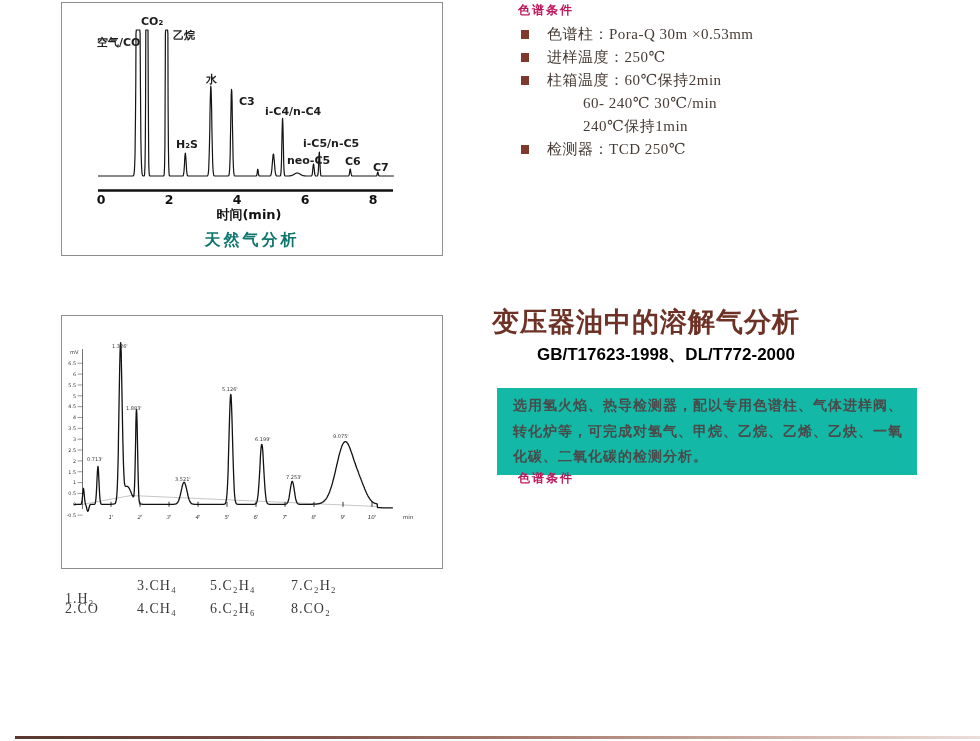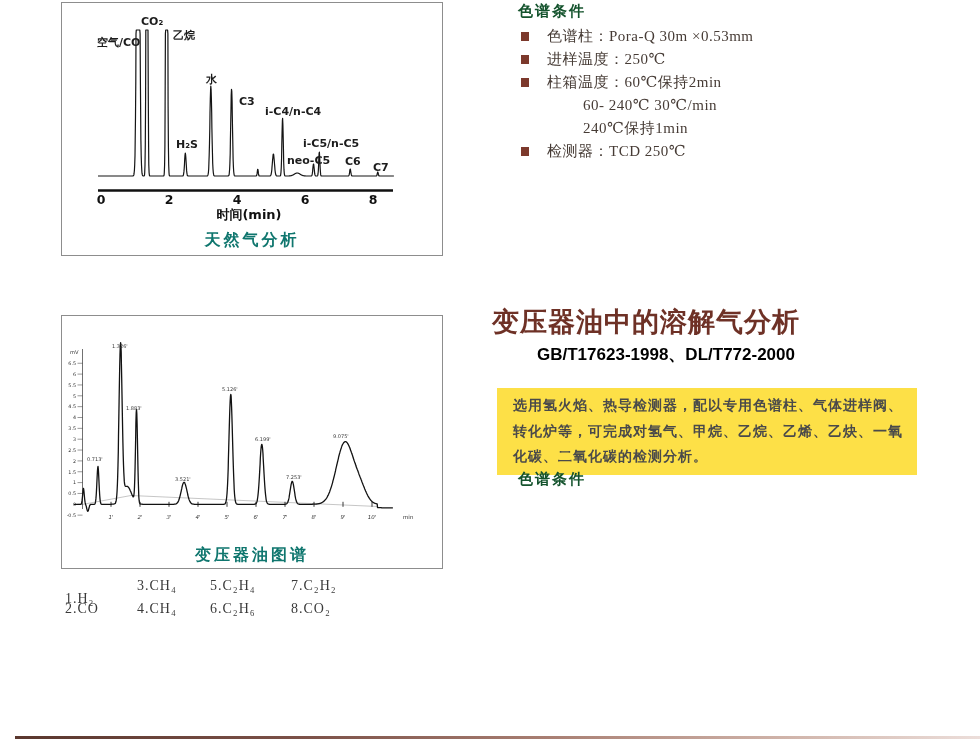--- a/index.html
+++ b/index.html
@@ -14,35 +14,35 @@
   .panel svg{position:absolute;left:0;top:0;}
   .caption{position:absolute;left:0;right:0;text-align:center;
            color:#0f766e;font-size:16px;letter-spacing:3px;font-weight:600;}
   #caption1{top:227px;}
   #caption2{top:229px;}
 
   
   .cond{position:absolute;left:510px;width:440px;color:#463b35;}
   #cond1{top:2px;}
   #cond2{top:470px;}
-  .cond-heading{font-size:15px;font-weight:600;color:#14532d;letter-spacing:2px;
+  .cond-heading{font-size:12px;font-weight:600;color:#be185d;letter-spacing:2px;
                 margin:0 0 4px 8px;}
   .cond-item{position:relative;padding-left:37px;line-height:23px;font-size:15px;
              letter-spacing:0.5px;}
   .cond-item .bullet{position:absolute;left:11px;top:7px;width:8px;height:9px;
                      background:#7c392c;}
   .cond-sub{line-height:23px;padding-left:36px;}
 
   
   #tsection{position:absolute;left:492px;top:306px;width:450px;}
   #ttitle{margin:0;font-size:27px;font-weight:bold;color:#6e3126;
           letter-spacing:1px;line-height:1.25;}
   #tstd{font-family:"Liberation Sans","DejaVu Sans",sans-serif;
         font-size:17px;font-weight:bold;color:#000000;margin-top:3px;margin-left:45px;}
-  #tdesc{position:absolute;left:497px;top:388px;width:390px;background:#fde047;
+  #tdesc{position:absolute;left:497px;top:388px;width:390px;background:#14b8a6;
          padding:5px 14px 5px 16px;
          font-family:"Liberation Sans","DejaVu Sans",sans-serif;
          font-weight:bold;font-size:14px;line-height:25.5px;color:#4a4a4a;
          letter-spacing:1px;}
 
   
   #legend{position:absolute;left:65px;top:578px;width:350px;font-size:14px;
           color:#3a3a3a;letter-spacing:1px;}
   .legend-row{display:flex;height:23px;align-items:flex-start;}
   .legend-cell{display:inline-block;white-space:nowrap;}
@@ -151,21 +151,20 @@
         <path d="M11.9,188.3 L12.2,188.3 L12.5,188.3 L12.8,188.3 L13.0,188.3 L13.3,188.3 L13.6,188.3 L13.9,188.3 L14.2,188.3 L14.5,188.3 L14.8,188.3 L15.1,188.3 L15.4,188.3 L15.7,188.3 L15.9,188.3 L16.2,188.3 L16.5,188.3 L16.8,188.3 L17.1,188.3 L17.4,188.3 L17.7,188.3 L18.0,188.3 L18.3,188.3 L18.6,188.3 L18.8,188.2 L19.1,188.0 L19.4,187.6 L19.7,186.6 L20.0,184.9 L20.3,182.4 L20.6,179.2 L20.9,175.8 L21.2,173.3 L21.5,172.3 L21.7,173.3 L22.0,175.8 L22.3,179.2 L22.6,182.5 L22.9,185.1 L23.2,186.9 L23.5,188.1 L23.8,189.0 L24.1,189.9 L24.4,190.8 L24.6,192.0 L24.9,193.2 L25.2,194.3 L25.5,195.0 L25.8,195.3 L26.1,195.0 L26.4,194.3 L26.7,193.2 L27.0,192.0 L27.3,190.9 L27.5,190.0 L27.8,189.3 L28.1,188.8 L28.4,188.6 L28.7,188.4 L29.0,188.4 L29.3,188.3 L29.6,188.3 L29.9,188.3 L30.2,188.3 L30.4,188.3 L30.7,188.3 L31.0,188.3 L31.3,188.3 L31.6,188.3 L31.9,188.3 L32.2,188.3 L32.5,188.2 L32.8,188.0 L33.1,187.6 L33.3,186.8 L33.6,185.4 L33.9,182.9 L34.2,179.3 L34.5,174.3 L34.8,168.3 L35.1,161.8 L35.4,155.9 L35.7,151.8 L36.0,150.3 L36.2,151.8 L36.5,155.9 L36.8,161.8 L37.1,168.3 L37.4,174.3 L37.7,179.3 L38.0,182.9 L38.3,185.4 L38.6,186.8 L38.9,187.6 L39.1,188.0 L39.4,188.2 L39.7,188.3 L40.0,188.3 L40.3,188.3 L40.6,188.3 L40.9,188.3 L41.2,188.3 L41.5,188.3 L41.8,188.3 L42.0,188.3 L42.3,188.3 L42.6,188.3 L42.9,188.3 L43.2,188.3 L43.5,188.3 L43.8,188.3 L44.1,188.3 L44.4,188.3 L44.7,188.3 L44.9,188.3 L45.2,188.3 L45.5,188.3 L45.8,188.3 L46.1,188.3 L46.4,188.3 L46.7,188.3 L47.0,188.3 L47.3,188.3 L47.6,188.3 L47.8,188.3 L48.1,188.3 L48.4,188.3 L48.7,188.3 L49.0,188.3 L49.3,188.3 L49.6,188.2 L49.9,188.2 L50.2,188.2 L50.5,188.2 L50.7,188.2 L51.0,188.1 L51.3,188.1 L51.6,188.1 L51.9,188.0 L52.2,187.9 L52.5,187.8 L52.8,187.7 L53.1,187.5 L53.4,187.2 L53.6,186.6 L53.9,185.8 L54.2,184.4 L54.5,182.3 L54.8,179.2 L55.1,174.7 L55.4,168.4 L55.7,159.9 L56.0,149.1 L56.3,135.8 L56.5,120.3 L56.8,103.0 L57.1,84.9 L57.4,67.2 L57.7,51.3 L58.0,38.5 L58.3,30.0 L58.6,26.7 L58.9,28.8 L59.2,36.1 L59.4,47.7 L59.7,62.5 L60.0,79.0 L60.3,96.0 L60.6,112.1 L60.9,126.6 L61.2,138.9 L61.5,148.7 L61.8,156.2 L62.1,161.7 L62.3,165.4 L62.6,167.8 L62.9,169.2 L63.2,170.0 L63.5,170.3 L63.8,170.4 L64.1,170.4 L64.4,170.3 L64.7,170.3 L65.0,170.3 L65.2,170.3 L65.5,170.4 L65.8,170.6 L66.1,170.9 L66.4,171.2 L66.7,171.6 L67.0,172.0 L67.3,172.5 L67.6,173.1 L67.9,173.7 L68.1,174.3 L68.4,174.9 L68.7,175.6 L69.0,176.3 L69.3,177.0 L69.6,177.7 L69.9,178.4 L70.2,179.1 L70.5,179.7 L70.8,180.3 L71.0,180.8 L71.3,180.9 L71.6,180.6 L71.9,179.2 L72.2,176.2 L72.5,170.7 L72.8,162.3 L73.1,150.5 L73.4,136.1 L73.7,120.6 L73.9,106.6 L74.2,96.8 L74.5,93.4 L74.8,97.3 L75.1,107.6 L75.4,122.2 L75.7,138.2 L76.0,153.2 L76.3,165.5 L76.6,174.5 L76.8,180.6 L77.1,184.2 L77.4,186.2 L77.7,187.2 L78.0,187.7 L78.3,188.0 L78.6,188.1 L78.9,188.1 L79.2,188.2 L79.5,188.2 L79.7,188.2 L80.0,188.2 L80.3,188.2 L80.6,188.3 L80.9,188.3 L81.2,188.3 L81.5,188.3 L81.8,188.3 L82.1,188.3 L82.3,188.3 L82.6,188.3 L82.9,188.3 L83.2,188.3 L83.5,188.3 L83.8,188.3 L84.1,188.3 L84.4,188.3 L84.7,188.3 L85.0,188.3 L85.2,188.3 L85.5,188.3 L85.8,188.3 L86.1,188.3 L86.4,188.3 L86.7,188.3 L87.0,188.3 L87.3,188.3 L87.6,188.3 L87.9,188.3 L88.1,188.3 L88.4,188.3 L88.7,188.3 L89.0,188.3 L89.3,188.3 L89.6,188.3 L89.9,188.3 L90.2,188.3 L90.5,188.3 L90.8,188.3 L91.0,188.3 L91.3,188.3 L91.6,188.3 L91.9,188.3 L92.2,188.3 L92.5,188.3 L92.8,188.3 L93.1,188.3 L93.4,188.3 L93.7,188.3 L93.9,188.3 L94.2,188.3 L94.5,188.3 L94.8,188.3 L95.1,188.3 L95.4,188.3 L95.7,188.3 L96.0,188.3 L96.3,188.3 L96.6,188.3 L96.8,188.3 L97.1,188.3 L97.4,188.3 L97.7,188.3 L98.0,188.3 L98.3,188.3 L98.6,188.3 L98.9,188.3 L99.2,188.3 L99.5,188.3 L99.7,188.3 L100.0,188.3 L100.3,188.3 L100.6,188.3 L100.9,188.3 L101.2,188.3 L101.5,188.3 L101.8,188.3 L102.1,188.3 L102.4,188.3 L102.6,188.3 L102.9,188.3 L103.2,188.3 L103.5,188.3 L103.8,188.3 L104.1,188.3 L104.4,188.3 L104.7,188.3 L105.0,188.3 L105.3,188.3 L105.5,188.3 L105.8,188.3 L106.1,188.3 L106.4,188.3 L106.7,188.3 L107.0,188.3 L107.3,188.3 L107.6,188.3 L107.9,188.3 L108.2,188.3 L108.4,188.3 L108.7,188.3 L109.0,188.3 L109.3,188.3 L109.6,188.3 L109.9,188.3 L110.2,188.3 L110.5,188.3 L110.8,188.3 L111.1,188.3 L111.3,188.3 L111.6,188.3 L111.9,188.3 L112.2,188.2 L112.5,188.2 L112.8,188.2 L113.1,188.1 L113.4,188.1 L113.7,188.0 L114.0,187.9 L114.2,187.8 L114.5,187.6 L114.8,187.4 L115.1,187.1 L115.4,186.8 L115.7,186.4 L116.0,186.0 L116.3,185.4 L116.6,184.8 L116.9,184.1 L117.1,183.3 L117.4,182.3 L117.7,181.3 L118.0,180.2 L118.3,179.0 L118.6,177.7 L118.9,176.4 L119.2,175.1 L119.5,173.7 L119.8,172.4 L120.0,171.2 L120.3,170.0 L120.6,168.9 L120.9,168.0 L121.2,167.3 L121.5,166.7 L121.8,166.4 L122.1,166.3 L122.4,166.4 L122.7,166.7 L122.9,167.3 L123.2,168.0 L123.5,168.9 L123.8,170.0 L124.1,171.2 L124.4,172.4 L124.7,173.7 L125.0,175.1 L125.3,176.4 L125.6,177.7 L125.8,179.0 L126.1,180.2 L126.4,181.3 L126.7,182.3 L127.0,183.3 L127.3,184.1 L127.6,184.8 L127.9,185.4 L128.2,186.0 L128.5,186.4 L128.7,186.8 L129.0,187.1 L129.3,187.4 L129.6,187.6 L129.9,187.8 L130.2,187.9 L130.5,188.0 L130.8,188.1 L131.1,188.1 L131.4,188.2 L131.6,188.2 L131.9,188.2 L132.2,188.3 L132.5,188.3 L132.8,188.3 L133.1,188.3 L133.4,188.3 L133.7,188.3 L134.0,188.3 L134.3,188.3 L134.5,188.3 L134.8,188.3 L135.1,188.3 L135.4,188.3 L135.7,188.3 L136.0,188.3 L136.3,188.3 L136.6,188.3 L136.9,188.3 L137.2,188.3 L137.4,188.3 L137.7,188.3 L138.0,188.3 L138.3,188.3 L138.6,188.3 L138.9,188.3 L139.2,188.3 L139.5,188.3 L139.8,188.3 L140.1,188.3 L140.3,188.3 L140.6,188.3 L140.9,188.3 L141.2,188.3 L141.5,188.3 L141.8,188.3 L142.1,188.3 L142.4,188.3 L142.7,188.3 L143.0,188.3 L143.2,188.3 L143.5,188.3 L143.8,188.3 L144.1,188.3 L144.4,188.3 L144.7,188.3 L145.0,188.3 L145.3,188.3 L145.6,188.3 L145.9,188.3 L146.1,188.3 L146.4,188.3 L146.7,188.3 L147.0,188.3 L147.3,188.3 L147.6,188.3 L147.9,188.3 L148.2,188.3 L148.5,188.3 L148.8,188.3 L149.0,188.3 L149.3,188.3 L149.6,188.3 L149.9,188.3 L150.2,188.3 L150.5,188.3 L150.8,188.3 L151.1,188.3 L151.4,188.3 L151.7,188.3 L151.9,188.3 L152.2,188.3 L152.5,188.3 L152.8,188.3 L153.1,188.3 L153.4,188.3 L153.7,188.3 L154.0,188.3 L154.3,188.3 L154.6,188.3 L154.8,188.3 L155.1,188.3 L155.4,188.3 L155.7,188.3 L156.0,188.3 L156.3,188.3 L156.6,188.3 L156.9,188.3 L157.2,188.3 L157.5,188.3 L157.7,188.3 L158.0,188.3 L158.3,188.3 L158.6,188.3 L158.9,188.3 L159.2,188.3 L159.5,188.3 L159.8,188.3 L160.1,188.3 L160.4,188.3 L160.6,188.3 L160.9,188.3 L161.2,188.3 L161.5,188.3 L161.8,188.3 L162.1,188.2 L162.4,188.2 L162.7,188.1 L163.0,187.9 L163.3,187.6 L163.5,187.1 L163.8,186.3 L164.1,185.1 L164.4,183.4 L164.7,181.0 L165.0,177.7 L165.3,173.3 L165.6,167.7 L165.9,160.7 L166.2,152.4 L166.4,142.9 L166.7,132.5 L167.0,121.5 L167.3,110.5 L167.6,100.2 L167.9,91.2 L168.2,84.2 L168.5,79.8 L168.8,78.3 L169.1,79.8 L169.3,84.2 L169.6,91.2 L169.9,100.2 L170.2,110.5 L170.5,121.5 L170.8,132.5 L171.1,142.9 L171.4,152.4 L171.7,160.7 L172.0,167.7 L172.2,173.3 L172.5,177.7 L172.8,181.0 L173.1,183.4 L173.4,185.1 L173.7,186.3 L174.0,187.1 L174.3,187.6 L174.6,187.9 L174.9,188.1 L175.1,188.2 L175.4,188.2 L175.7,188.3 L176.0,188.3 L176.3,188.3 L176.6,188.3 L176.9,188.3 L177.2,188.3 L177.5,188.3 L177.8,188.3 L178.0,188.3 L178.3,188.3 L178.6,188.3 L178.9,188.3 L179.2,188.3 L179.5,188.3 L179.8,188.3 L180.1,188.3 L180.4,188.3 L180.7,188.3 L180.9,188.3 L181.2,188.3 L181.5,188.3 L181.8,188.3 L182.1,188.3 L182.4,188.3 L182.7,188.3 L183.0,188.3 L183.3,188.3 L183.6,188.3 L183.8,188.3 L184.1,188.3 L184.4,188.3 L184.7,188.3 L185.0,188.3 L185.3,188.3 L185.6,188.3 L185.9,188.3 L186.2,188.3 L186.5,188.3 L186.7,188.3 L187.0,188.3 L187.3,188.3 L187.6,188.3 L187.9,188.3 L188.2,188.3 L188.5,188.3 L188.8,188.3 L189.1,188.3 L189.4,188.3 L189.6,188.3 L189.9,188.3 L190.2,188.3 L190.5,188.3 L190.8,188.3 L191.1,188.3 L191.4,188.3 L191.7,188.3 L192.0,188.3 L192.3,188.3 L192.5,188.2 L192.8,188.2 L193.1,188.1 L193.4,188.0 L193.7,187.8 L194.0,187.6 L194.3,187.2 L194.6,186.6 L194.9,185.9 L195.2,184.8 L195.4,183.3 L195.7,181.5 L196.0,179.1 L196.3,176.1 L196.6,172.6 L196.9,168.5 L197.2,163.8 L197.5,158.8 L197.8,153.4 L198.1,148.0 L198.3,142.8 L198.6,138.0 L198.9,134.0 L199.2,130.9 L199.5,129.0 L199.8,128.3 L200.1,129.0 L200.4,130.9 L200.7,134.0 L201.0,138.0 L201.2,142.8 L201.5,148.0 L201.8,153.4 L202.1,158.8 L202.4,163.8 L202.7,168.5 L203.0,172.6 L203.3,176.1 L203.6,179.1 L203.9,181.5 L204.1,183.3 L204.4,184.8 L204.7,185.9 L205.0,186.6 L205.3,187.2 L205.6,187.6 L205.9,187.8 L206.2,188.0 L206.5,188.1 L206.8,188.2 L207.0,188.2 L207.3,188.3 L207.6,188.3 L207.9,188.3 L208.2,188.3 L208.5,188.3 L208.8,188.3 L209.1,188.3 L209.4,188.3 L209.7,188.3 L209.9,188.3 L210.2,188.3 L210.5,188.3 L210.8,188.3 L211.1,188.3 L211.4,188.3 L211.7,188.3 L212.0,188.3 L212.3,188.3 L212.6,188.3 L212.8,188.3 L213.1,188.3 L213.4,188.3 L213.7,188.3 L214.0,188.3 L214.3,188.3 L214.6,188.3 L214.9,188.3 L215.2,188.3 L215.5,188.3 L215.7,188.3 L216.0,188.3 L216.3,188.3 L216.6,188.3 L216.9,188.3 L217.2,188.3 L217.5,188.3 L217.8,188.3 L218.1,188.3 L218.4,188.3 L218.6,188.3 L218.9,188.3 L219.2,188.3 L219.5,188.3 L219.8,188.3 L220.1,188.3 L220.4,188.3 L220.7,188.3 L221.0,188.3 L221.3,188.3 L221.5,188.3 L221.8,188.3 L222.1,188.3 L222.4,188.3 L222.7,188.3 L223.0,188.3 L223.3,188.2 L223.6,188.2 L223.9,188.1 L224.2,188.0 L224.4,187.9 L224.7,187.7 L225.0,187.4 L225.3,187.0 L225.6,186.5 L225.9,185.9 L226.2,185.1 L226.5,184.1 L226.8,182.9 L227.1,181.4 L227.3,179.8 L227.6,178.1 L227.9,176.2 L228.2,174.2 L228.5,172.3 L228.8,170.4 L229.1,168.7 L229.4,167.3 L229.7,166.2 L230.0,165.5 L230.2,165.3 L230.5,165.5 L230.8,166.2 L231.1,167.3 L231.4,168.7 L231.7,170.4 L232.0,172.3 L232.3,174.2 L232.6,176.2 L232.9,178.1 L233.1,179.8 L233.4,181.4 L233.7,182.9 L234.0,184.1 L234.3,185.1 L234.6,185.9 L234.9,186.5 L235.2,187.0 L235.5,187.4 L235.8,187.7 L236.0,187.9 L236.3,188.0 L236.6,188.1 L236.9,188.2 L237.2,188.2 L237.5,188.3 L237.8,188.3 L238.1,188.3 L238.4,188.3 L238.7,188.3 L238.9,188.3 L239.2,188.3 L239.5,188.3 L239.8,188.3 L240.1,188.3 L240.4,188.3 L240.7,188.3 L241.0,188.3 L241.3,188.3 L241.6,188.3 L241.8,188.3 L242.1,188.3 L242.4,188.3 L242.7,188.3 L243.0,188.3 L243.3,188.3 L243.6,188.3 L243.9,188.3 L244.2,188.3 L244.5,188.3 L244.7,188.3 L245.0,188.3 L245.3,188.3 L245.6,188.3 L245.9,188.3 L246.2,188.3 L246.5,188.3 L246.8,188.3 L247.1,188.3 L247.4,188.3 L247.6,188.3 L247.9,188.3 L248.2,188.3 L248.5,188.3 L248.8,188.3 L249.1,188.3 L249.4,188.3 L249.7,188.3 L250.0,188.3 L250.3,188.3 L250.5,188.2 L250.8,188.2 L251.1,188.2 L251.4,188.2 L251.7,188.2 L252.0,188.2 L252.3,188.2 L252.6,188.2 L252.9,188.2 L253.2,188.1 L253.4,188.1 L253.7,188.1 L254.0,188.1 L254.3,188.1 L254.6,188.0 L254.9,188.0 L255.2,188.0 L255.5,187.9 L255.8,187.9 L256.1,187.8 L256.3,187.8 L256.6,187.7 L256.9,187.7 L257.2,187.6 L257.5,187.5 L257.8,187.5 L258.1,187.4 L258.4,187.3 L258.7,187.2 L259.0,187.1 L259.2,186.9 L259.5,186.8 L259.8,186.7 L260.1,186.5 L260.4,186.3 L260.7,186.1 L261.0,186.0 L261.3,185.7 L261.6,185.5 L261.9,185.3 L262.1,185.0 L262.4,184.7 L262.7,184.4 L263.0,184.1 L263.3,183.8 L263.6,183.4 L263.9,183.1 L264.2,182.6 L264.5,182.2 L264.8,181.8 L265.0,181.3 L265.3,180.8 L265.6,180.2 L265.9,179.7 L266.2,179.1 L266.5,178.5 L266.8,177.8 L267.1,177.1 L267.4,176.4 L267.7,175.7 L267.9,174.9 L268.2,174.1 L268.5,173.3 L268.8,172.4 L269.1,171.5 L269.4,170.6 L269.7,169.6 L270.0,168.6 L270.3,167.6 L270.6,166.6 L270.8,165.5 L271.1,164.4 L271.4,163.3 L271.7,162.1 L272.0,161.0 L272.3,159.8 L272.6,158.6 L272.9,157.3 L273.2,156.1 L273.5,154.9 L273.7,153.6 L274.0,152.3 L274.3,151.1 L274.6,149.8 L274.9,148.5 L275.2,147.3 L275.5,146.0 L275.8,144.8 L276.1,143.6 L276.4,142.3 L276.6,141.2 L276.9,140.0 L277.2,138.8 L277.5,137.7 L277.8,136.7 L278.1,135.6 L278.4,134.6 L278.7,133.6 L279.0,132.7 L279.3,131.9 L279.5,131.0 L279.8,130.3 L280.1,129.5 L280.4,128.9 L280.7,128.3 L281.0,127.7 L281.3,127.3 L281.6,126.8 L281.9,126.5 L282.2,126.2 L282.4,126.0 L282.7,125.8 L283.0,125.7 L283.3,125.6 L283.6,125.7 L283.9,125.7 L284.2,125.9 L284.5,126.1 L284.8,126.3 L285.1,126.7 L285.3,127.0 L285.6,127.5 L285.9,127.9 L286.2,128.4 L286.5,129.0 L286.8,129.6 L287.1,130.2 L287.4,130.9 L287.7,131.6 L288.0,132.4 L288.2,133.1 L288.5,133.9 L288.8,134.7 L289.1,135.5 L289.4,136.4 L289.7,137.2 L290.0,138.1 L290.3,138.9 L290.6,139.8 L290.9,140.7 L291.1,141.6 L291.4,142.4 L291.7,143.3 L292.0,144.2 L292.3,145.0 L292.6,145.9 L292.9,146.7 L293.2,147.6 L293.5,148.4 L293.8,149.2 L294.0,150.1 L294.3,150.9 L294.6,151.7 L294.9,152.5 L295.2,153.3 L295.5,154.0 L295.8,154.8 L296.1,155.6 L296.4,156.4 L296.7,157.1 L296.9,157.9 L297.2,158.7 L297.5,159.4 L297.8,160.2 L298.1,160.9 L298.4,161.7 L298.7,162.4 L299.0,163.2 L299.3,164.0 L299.6,164.7 L299.8,165.5 L300.1,166.2 L300.4,167.0 L300.7,167.7 L301.0,168.5 L301.3,169.2 L301.6,170.0 L301.9,170.7 L302.2,171.4 L302.5,172.2 L302.7,172.9 L303.0,173.6 L303.3,174.3 L303.6,175.0 L303.9,175.6 L304.2,176.3 L304.5,176.9 L304.8,177.6 L305.1,178.2 L305.4,178.8 L305.6,179.3 L305.9,179.9 L306.2,180.4 L306.5,180.9 L306.8,181.4 L307.1,181.9 L307.4,182.4 L307.7,182.8 L308.0,183.2 L308.3,183.6 L308.5,183.9 L308.8,184.3 L309.1,184.6 L309.4,184.9 L309.7,185.2 L310.0,185.5 L310.3,185.7 L310.6,186.0 L310.9,186.2 L311.2,186.4 L311.4,186.6 L311.7,186.7 L312.0,186.9 L312.3,187.0 L312.6,187.2 L312.9,187.3 L313.2,187.4 L313.5,187.5 L313.8,187.6 L314.1,187.7 L314.3,187.7 L314.6,187.8 L314.9,187.9 L315.2,187.9 L315.5,191.5 L315.8,191.5 L316.1,191.5 L316.4,191.6 L316.7,191.6 L317.0,191.6 L317.2,191.6 L317.5,191.7 L317.8,191.7 L318.1,191.7 L318.4,191.7 L318.7,191.7 L319.0,191.7 L319.3,191.7 L319.6,191.8 L319.9,191.8 L320.1,191.8 L320.4,191.8 L320.7,191.8 L321.0,191.8 L321.3,191.8 L321.6,191.8 L321.9,191.8 L322.2,191.8 L322.5,191.8 L322.8,191.8 L323.0,191.8 L323.3,191.8 L323.6,191.8 L323.9,191.8 L324.2,191.8 L324.5,191.8 L324.8,191.8 L325.1,191.8 L325.4,191.8 L325.7,191.8 L325.9,191.8 L326.2,191.8 L326.5,191.8 L326.8,191.8 L327.1,191.8 L327.4,191.8 L327.7,191.8 L328.0,191.8 L328.3,191.8 L328.6,191.8 L328.8,191.8 L329.1,191.8 L329.4,191.8 L329.7,191.8 L330.0,191.8 L330.3,191.8 L330.6,191.8 L330.9,191.8" fill="none" stroke="#121212" stroke-width="1.3" stroke-linejoin="round"></path>
         <text x="25" y="144.5" font-size="5" font-family="DejaVu Sans, Liberation Sans, sans-serif" fill="#3a3a3a">0.713'</text>
         <text x="50" y="31.5" font-size="5" font-family="DejaVu Sans, Liberation Sans, sans-serif" fill="#3a3a3a">1.326'</text>
         <text x="64" y="93.5" font-size="5" font-family="DejaVu Sans, Liberation Sans, sans-serif" fill="#3a3a3a">1.883'</text>
         <text x="113" y="164.5" font-size="5" font-family="DejaVu Sans, Liberation Sans, sans-serif" fill="#3a3a3a">3.521'</text>
         <text x="160" y="74.5" font-size="5" font-family="DejaVu Sans, Liberation Sans, sans-serif" fill="#3a3a3a">5.126'</text>
         <text x="193" y="124.5" font-size="5" font-family="DejaVu Sans, Liberation Sans, sans-serif" fill="#3a3a3a">6.199'</text>
         <text x="224" y="162.5" font-size="5" font-family="DejaVu Sans, Liberation Sans, sans-serif" fill="#3a3a3a">7.253'</text>
         <text x="271" y="121.5" font-size="5" font-family="DejaVu Sans, Liberation Sans, sans-serif" fill="#3a3a3a">9.075'</text>
       </svg>
-    <div class="caption" id="caption2">变压器油图谱</div>
   </div>
 
   <div id="legend">
       <div class="legend-row">
         <span class="legend-cell" style="width: 72px; margin-top: 13px;">1.H₂</span>
         <span class="legend-cell" style="width: 73px;">3.CH₄</span>
         <span class="legend-cell" style="width: 81px;">5.C₂H₄</span>
         <span class="legend-cell" style="width: 90px;">7.C₂H₂</span>
       </div>
       <div class="legend-row">

